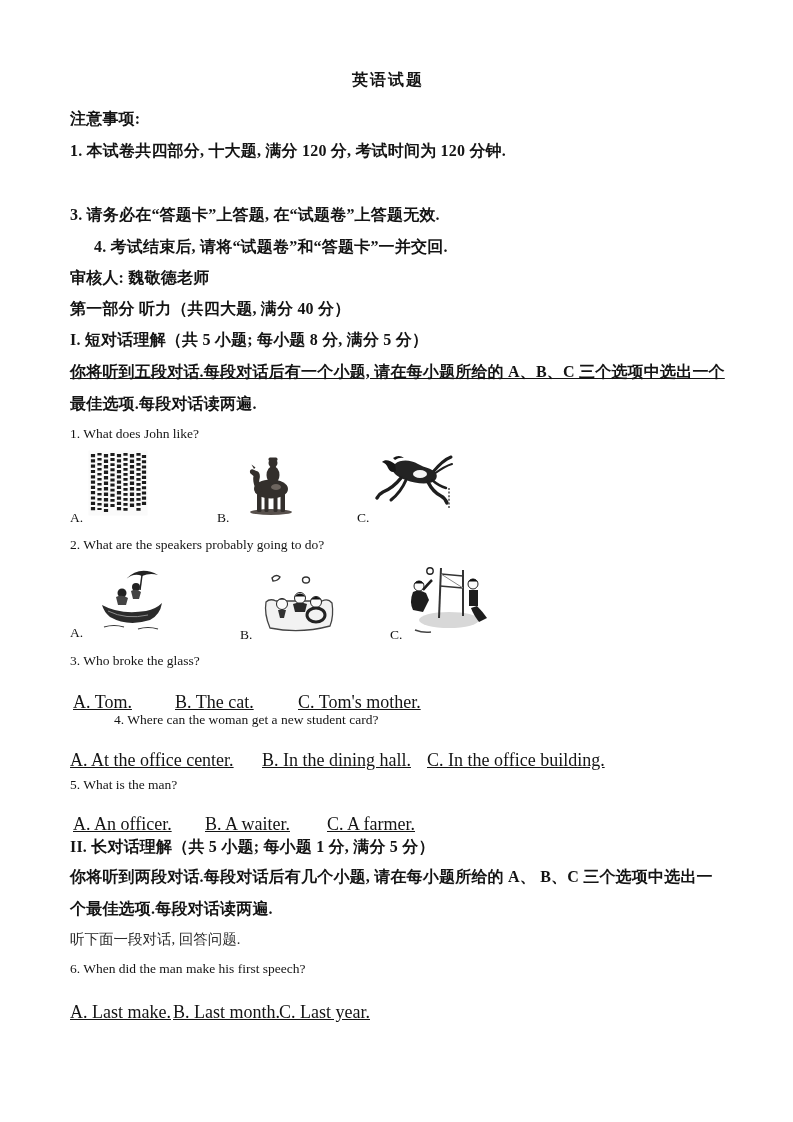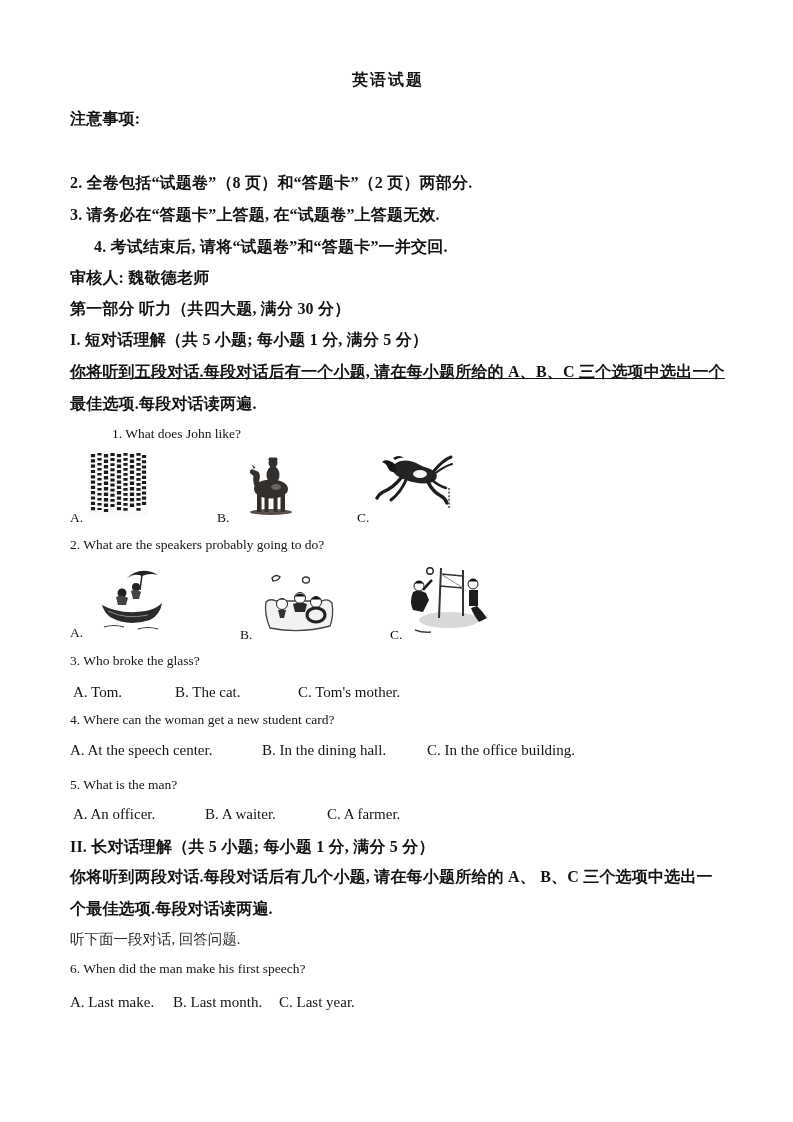--- a/index.html
+++ b/index.html
@@ -9,45 +9,45 @@
   }
   .blk { position:absolute; left:70px; white-space:nowrap; }
   .zh  { font-size:16px; font-weight:bold; letter-spacing:0.2px; }
   .zh-reg { font-size:14.5px; font-weight:normal; color:#2a2a2a; }
   .en  { font-size:13.5px; font-weight:normal; }
   .title { left:0; width:776px; text-align:center; font-size:16px; font-weight:bold; letter-spacing:2px; }
   .imgrow { width:660px; }
   .imgrow .imglabel { position:absolute; font-size:13.5px; }
   .imgrow svg { position:absolute; }
   .optrow { width:660px; height:18px; }
-  .optrow span { position:absolute; top:0; font-size:15px; }
+  .optrow span { position:absolute; top:8px; font-size:18px;text-decoration:underline; }
   
   #q3-opts .o1{left:3px}  #q3-opts .o2{left:105px} #q3-opts .o3{left:228px}
   #q4-opts .o1{left:0}    #q4-opts .o2{left:192px} #q4-opts .o3{left:357px}
   #q5-opts .o1{left:3px}  #q5-opts .o2{left:135px} #q5-opts .o3{left:257px}
   #q6-opts .o1{left:0}    #q6-opts .o2{left:103px} #q6-opts .o3{left:209px}
   
   #title      { top:70px; }
   #notice-h   { top:109px; }
   #note-1     { top:141px; }
   #note-2     { top:173px; }
   #note-3     { top:205px; }
   #note-4     { top:237px;margin-left:24px; }
   #reviewer   { top:268px; }
   #part1      { top:299px; }
   #sec1-h     { top:330px; }
   #sec1-i1    { top:362px;text-decoration:underline; }
   #sec1-i2    { top:394px; }
-  #q1-text    { top:426px;margin-left:42px; }
+  #q1-text    { top:426px; }
   #q1-row     { top:448px; height:90px; }
   #q2-text    { top:537px; }
   #q2-row     { top:556px; height:96px; }
   #q3-text    { top:653px; }
   #q3-opts    { top:684px; }
-  #q4-text    { top:712px; }
+  #q4-text    { top:712px;margin-left:44px; }
   #q4-opts    { top:742px; }
   #q5-text    { top:777px; }
   #q5-opts    { top:806px; }
   #sec2-h     { top:837px; }
   #sec2-i1    { top:867px; }
   #sec2-i2    { top:899px; }
   #listen-note{ top:930px; }
   #q6-text    { top:961px; }
   #q6-opts    { top:994px; }
   
@@ -58,28 +58,28 @@
   #q2-row .ia{left:28px; top:7px} #q2-row .ib{left:190px; top:12px} #q2-row .ic{left:333px; top:0}
 </style>
 </head>
 <body>
 
 <div class="page">
 
   <div id="title" class="blk title">英语试题</div>
 
   <div id="notice-h" class="blk zh">注意事项:</div>
-  <div id="note-2" class="blk zh">2. 全卷包括“试题卷”（8 页）和“答题卡”（2 页）两部分.</div>
+  <div id="note-1" class="blk zh">1. 本试卷共四部分, 十大题, 满分 120 分, 考试时间为 120 分钟.</div>
   <div id="note-3" class="blk zh">3. 请务必在“答题卡”上答题, 在“试题卷”上答题无效.</div>
   <div id="note-4" class="blk zh">4. 考试结束后, 请将“试题卷”和“答题卡”一并交回.</div>
 
   <div id="reviewer" class="blk zh">审核人: 魏敬德老师</div>
-  <div id="part1" class="blk zh">第一部分 听力（共四大题, 满分 30 分）</div>
-
-  <div id="sec1-h" class="blk zh">I. 短对话理解（共 5 小题; 每小题 1 分, 满分 5 分）</div>
+  <div id="part1" class="blk zh">第一部分 听力（共四大题, 满分 40 分）</div>
+
+  <div id="sec1-h" class="blk zh">I. 短对话理解（共 5 小题; 每小题 8 分, 满分 5 分）</div>
   <div id="sec1-i1" class="blk zh">你将听到五段对话.每段对话后有一个小题, 请在每小题所给的 A、B、C 三个选项中选出一个</div>
   <div id="sec1-i2" class="blk zh">最佳选项.每段对话读两遍.</div>
 
   <div id="q1-text" class="blk en">1. What does John like?</div>
 
   <div id="q1-row" class="blk imgrow">
     <span class="imglabel la">A.</span>
     <svg class="ia" viewBox="0 0 60 66" width="60" height="66">
       <rect x="0.5" y="0.5" width="59" height="65" fill="#fafafa"></rect>
       <g stroke="#1c1c1c" stroke-width="4.2">
@@ -185,21 +185,21 @@
 
   <div id="q3-text" class="blk en">3. Who broke the glass?</div>
   <div id="q3-opts" class="blk optrow">
     <span class="o1">A. Tom.</span>
     <span class="o2">B. The cat.</span>
     <span class="o3">C. Tom's mother.</span>
   </div>
 
   <div id="q4-text" class="blk en">4. Where can the woman get a new student card?</div>
   <div id="q4-opts" class="blk optrow">
-    <span class="o1">A. At the speech center.</span>
+    <span class="o1">A. At the office center.</span>
     <span class="o2">B. In the dining hall.</span>
     <span class="o3">C. In the office building.</span>
   </div>
 
   <div id="q5-text" class="blk en">5. What is the man?</div>
   <div id="q5-opts" class="blk optrow">
     <span class="o1">A. An officer.</span>
     <span class="o2">B. A waiter.</span>
     <span class="o3">C. A farmer.</span>
   </div>

